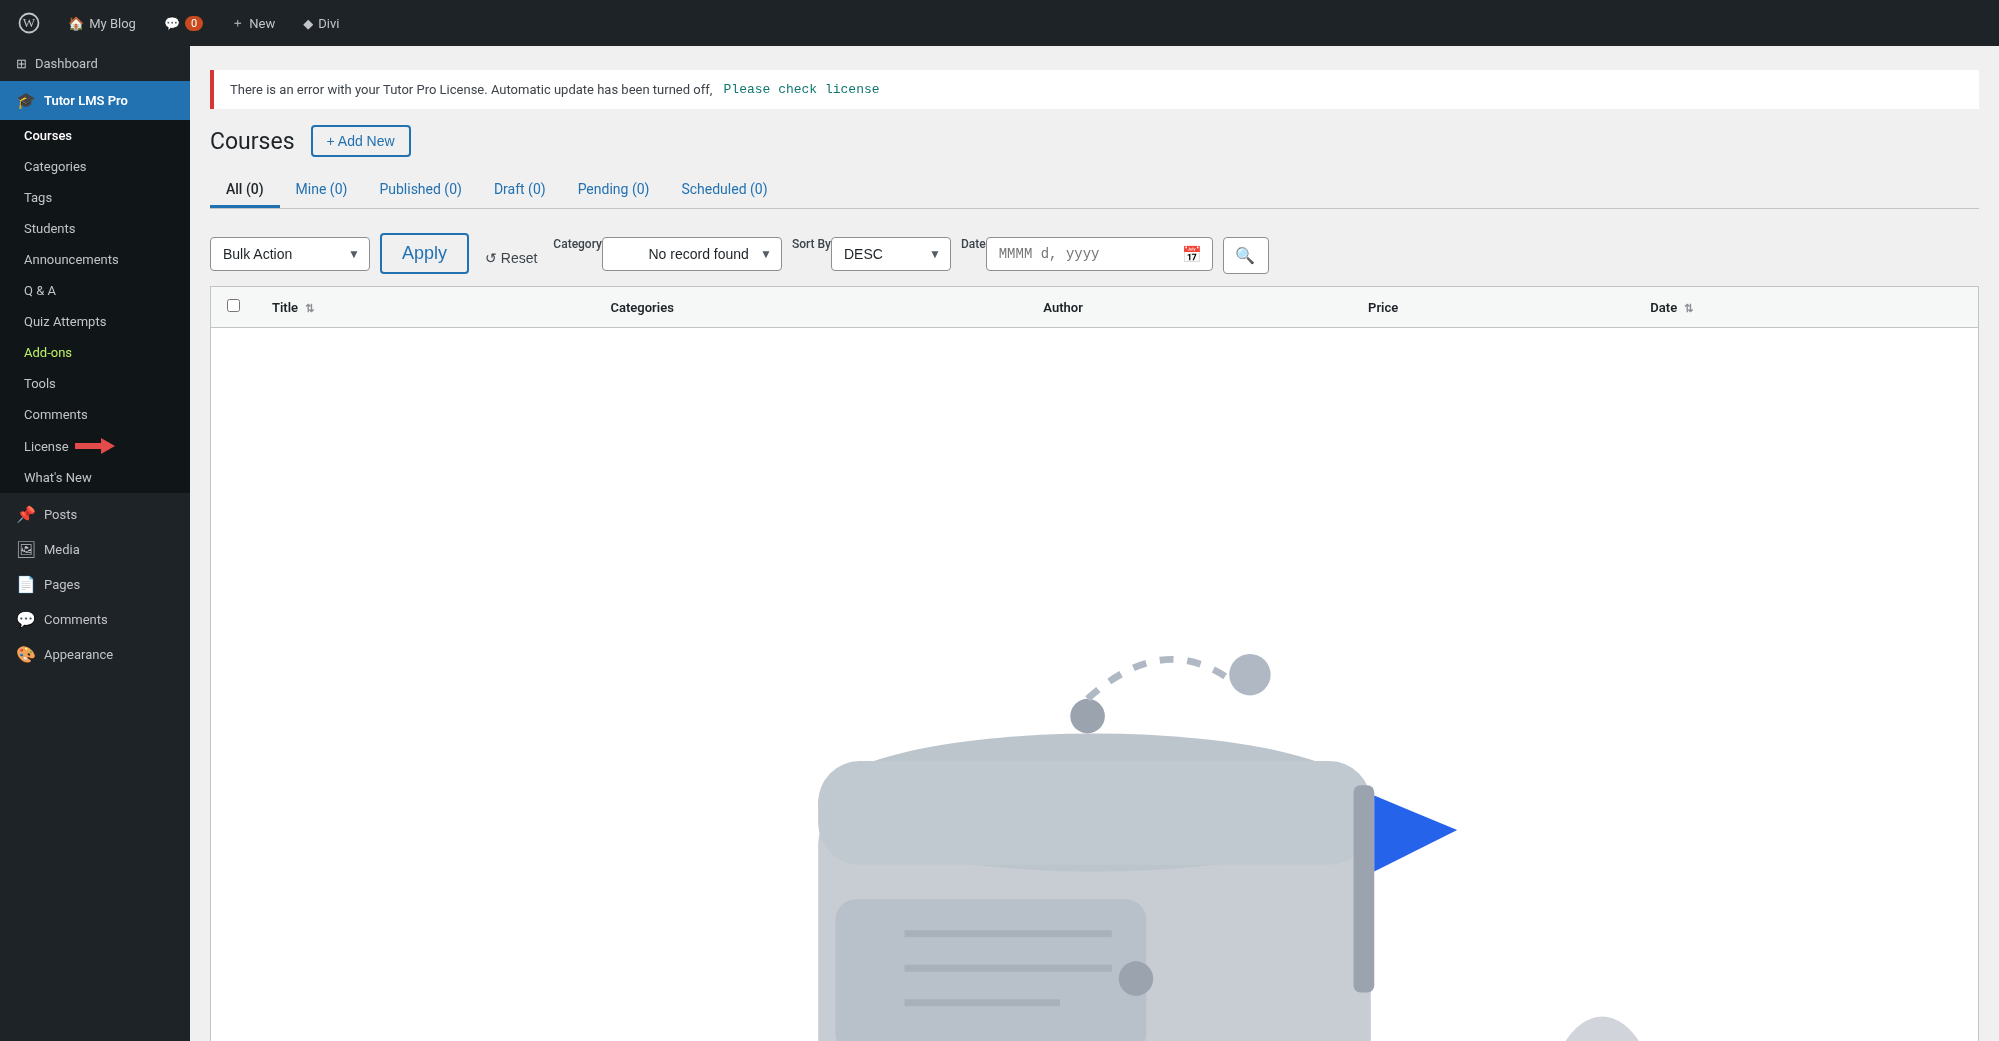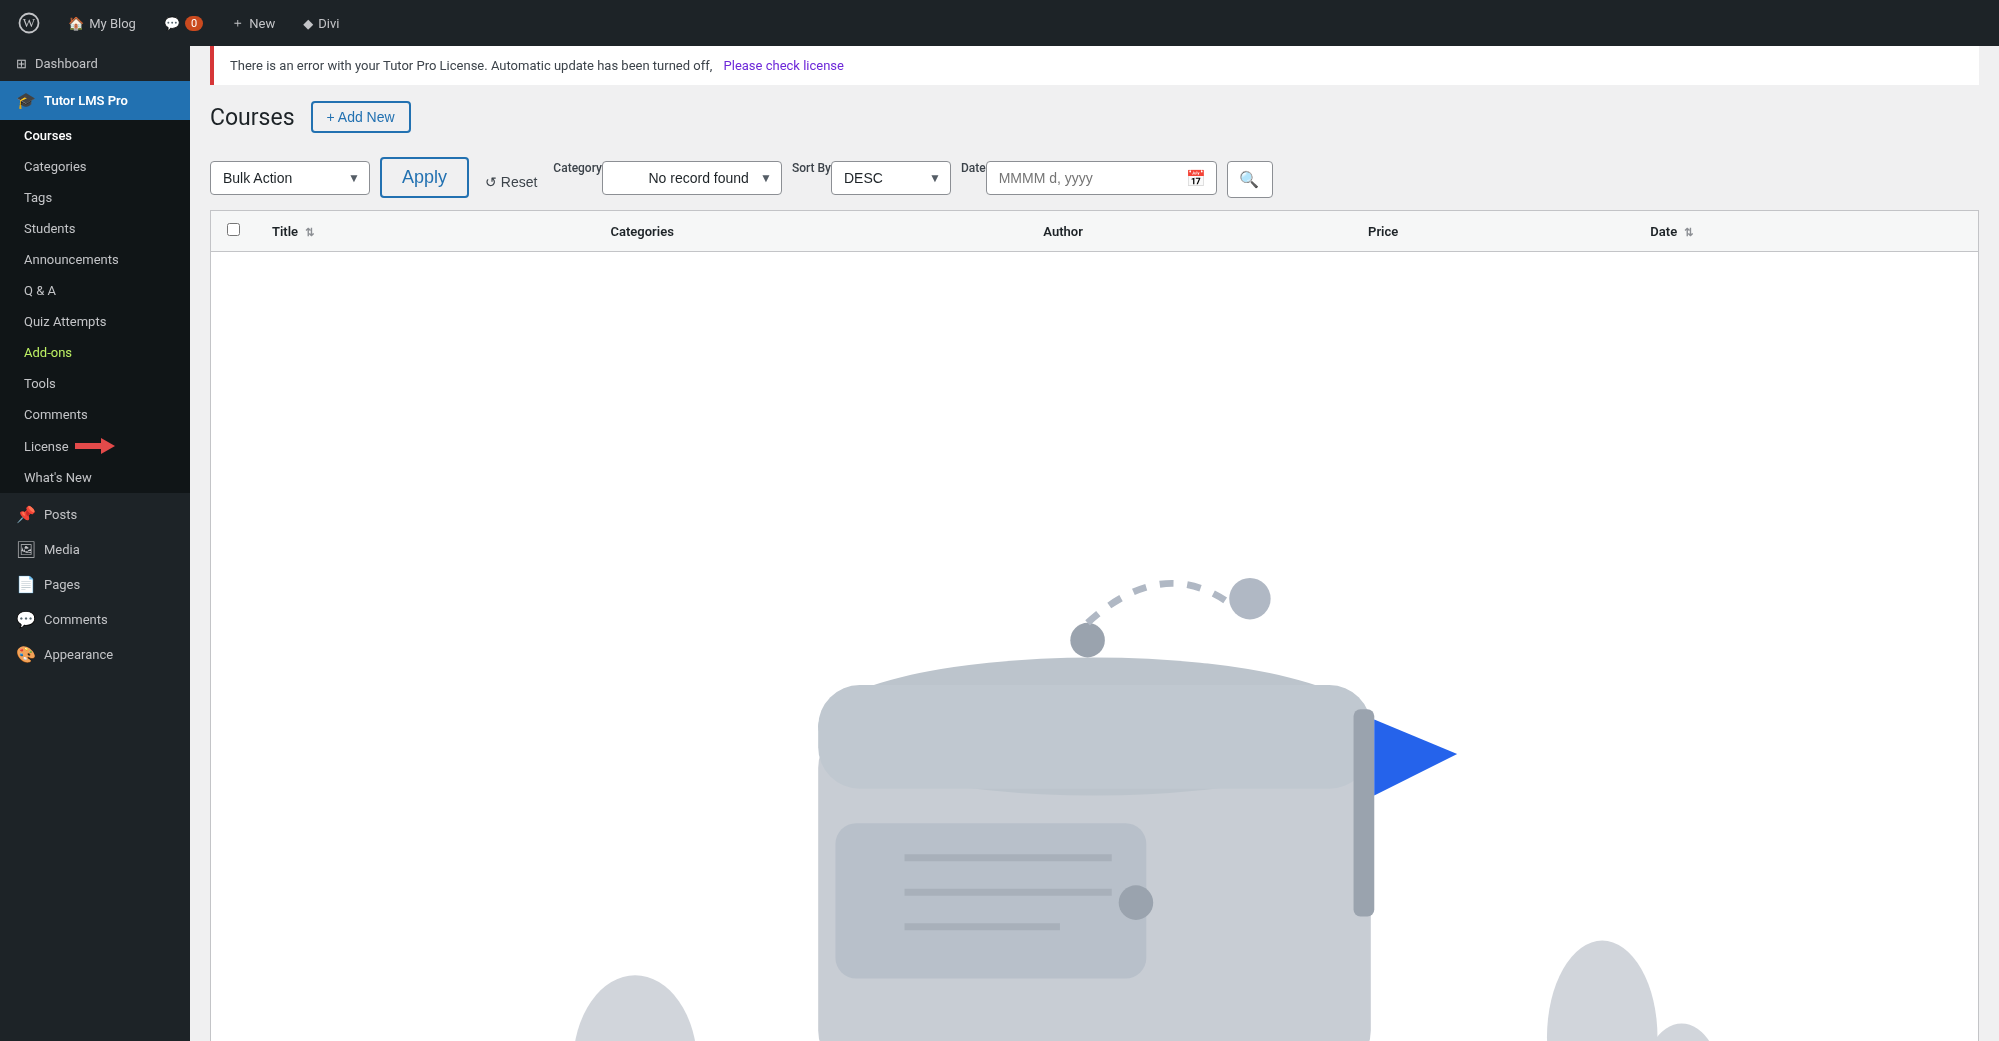--- a/index.html
+++ b/index.html
@@ -116,28 +116,28 @@
       background: #f0f0f1;
       display: flex;
       flex-direction: column;
     }
 
     
     .error-notice {
       background: #fff;
       border-left: 4px solid #d63638;
       padding: 12px 16px;
-      margin: 0 20px 0;
+      margin: 24px 20px 0;
       font-size: 13px;
       color: #3c434a;
       display: flex;
       align-items: center;
       gap: 4px;
     }
-    .error-notice a { color: #6d28d9; text-decoration: none; }
+    .error-notice a { color: #0f766e; text-decoration: none; font-family: Liberation Mono, monospace; }
 
     
     .page-content {
       padding: 16px 20px;
       flex: 1;
     }
 
     
     .page-header {
       display: flex;
@@ -264,20 +264,21 @@
       position: relative;
     }
     .date-input {
       border: 1px solid #8c8f94;
       border-radius: 4px;
       padding: 8px 36px 8px 12px;
       font-size: 14px;
       color: #8c8f94;
       min-width: 180px;
       background: #fff;
+      font-family: Liberation Mono, monospace;
     }
     .date-icon {
       position: absolute;
       right: 10px;
       top: 50%;
       transform: translateY(-50%);
       color: #555d66;
       font-size: 16px;
       pointer-events: none;
     }
@@ -458,20 +459,40 @@
 
     <div class="page-content">
 
       <div class="page-header">
         <h1 class="page-title">Courses</h1>
         <button class="add-new-btn">
           <span>+ Add New</span>
         </button>
       </div>
 
+      <div class="tabs-row">
+        <div class="tab-item active">
+          <span>All (0)</span>
+        </div>
+        <div class="tab-item">
+          <span>Mine (0)</span>
+        </div>
+        <div class="tab-item">
+          <span>Published (0)</span>
+        </div>
+        <div class="tab-item">
+          <span>Draft (0)</span>
+        </div>
+        <div class="tab-item">
+          <span>Pending (0)</span>
+        </div>
+        <div class="tab-item">
+          <span>Scheduled (0)</span>
+        </div>
+      </div>
 
       <div class="filter-bar">
 
         <div class="filter-group">
           <div class="select-wrapper">
             <select class="filter-select">
               <option>Bulk Action</option>
             </select>
             <span class="select-arrow">▼</span>
           </div>

